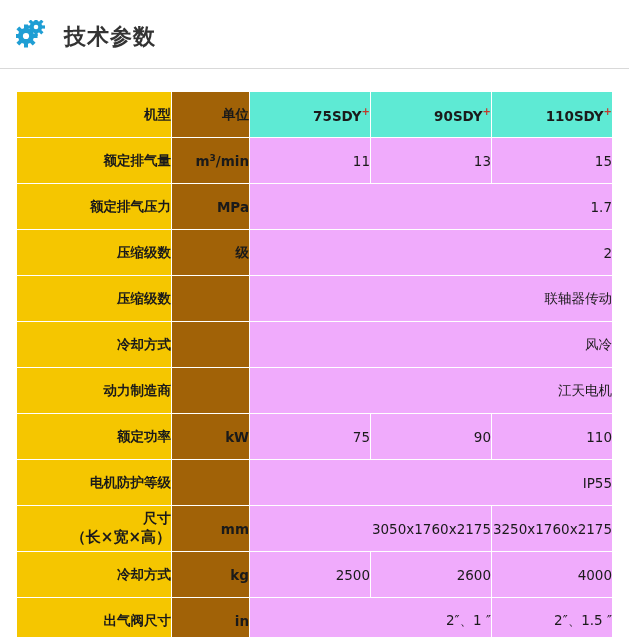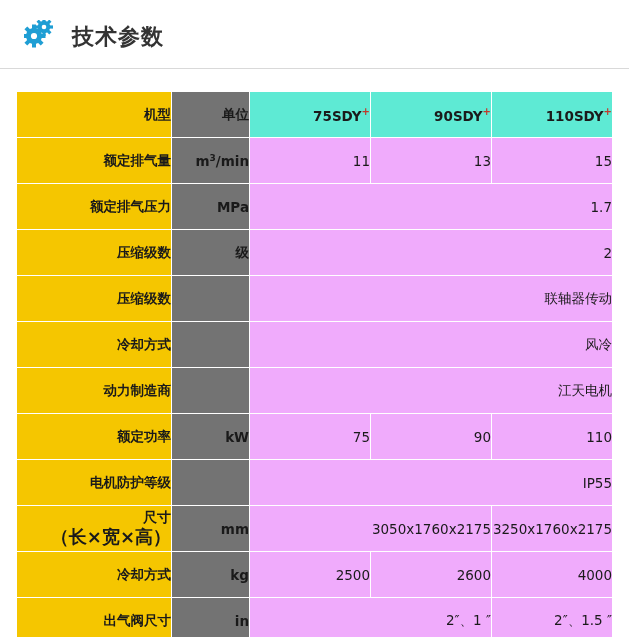--- a/index.html
+++ b/index.html
@@ -17,21 +17,21 @@
   .page {
     position: relative;
     width: 629px;
     height: 637px;
     box-sizing: border-box;
   }
   
   .header {
     display: flex;
     align-items: center;
-    padding: 20px 0 12px 24px;
+    padding: 20px 0 12px 16px;
   }
   .gear-icon {
     width: 34px;
     height: 34px;
     position: relative;
     flex: 0 0 auto;
     margin-right: 14px;
   }
   .gear-icon svg { display: block; }
   .header-title {
@@ -71,21 +71,21 @@
   col.c-name { width: 155px; }
   col.c-unit { width: 78px; }
   col.c-m   { width: 121px; }
   
   td.label {
     background: #f5c600;
     font-weight: bold;
     font-size: 14.5px;
   }
   td.unit {
-    background: #737373;
+    background: #a16207;
     font-weight: bold;
     font-size: 13.5px;
   }
   td.value {
     background: #f0abfc;
     font-size: 13.5px;
     margin-top: 18px;
   }
   td.head-model {
     background: #5eead4;
@@ -100,21 +100,21 @@
   }
   .unit-sup {
     font-size: 9px;
     vertical-align: super;
   }
   .two-line {
     line-height: 1.25;
     font-weight: bold;
     font-size: 14px;
   }
-  .two-line .l2 { font-size: 18px; }
+  .two-line .l2 { font-size: 15px; }
 </style>
 </head>
 <body>
 
 <div class="page">
 
   <div class="header">
     <span class="gear-icon">
       <svg width="34" height="34" viewBox="0 0 34 34" xmlns="http://www.w3.org/2000/svg">
         <g fill="#1f9ed4">

